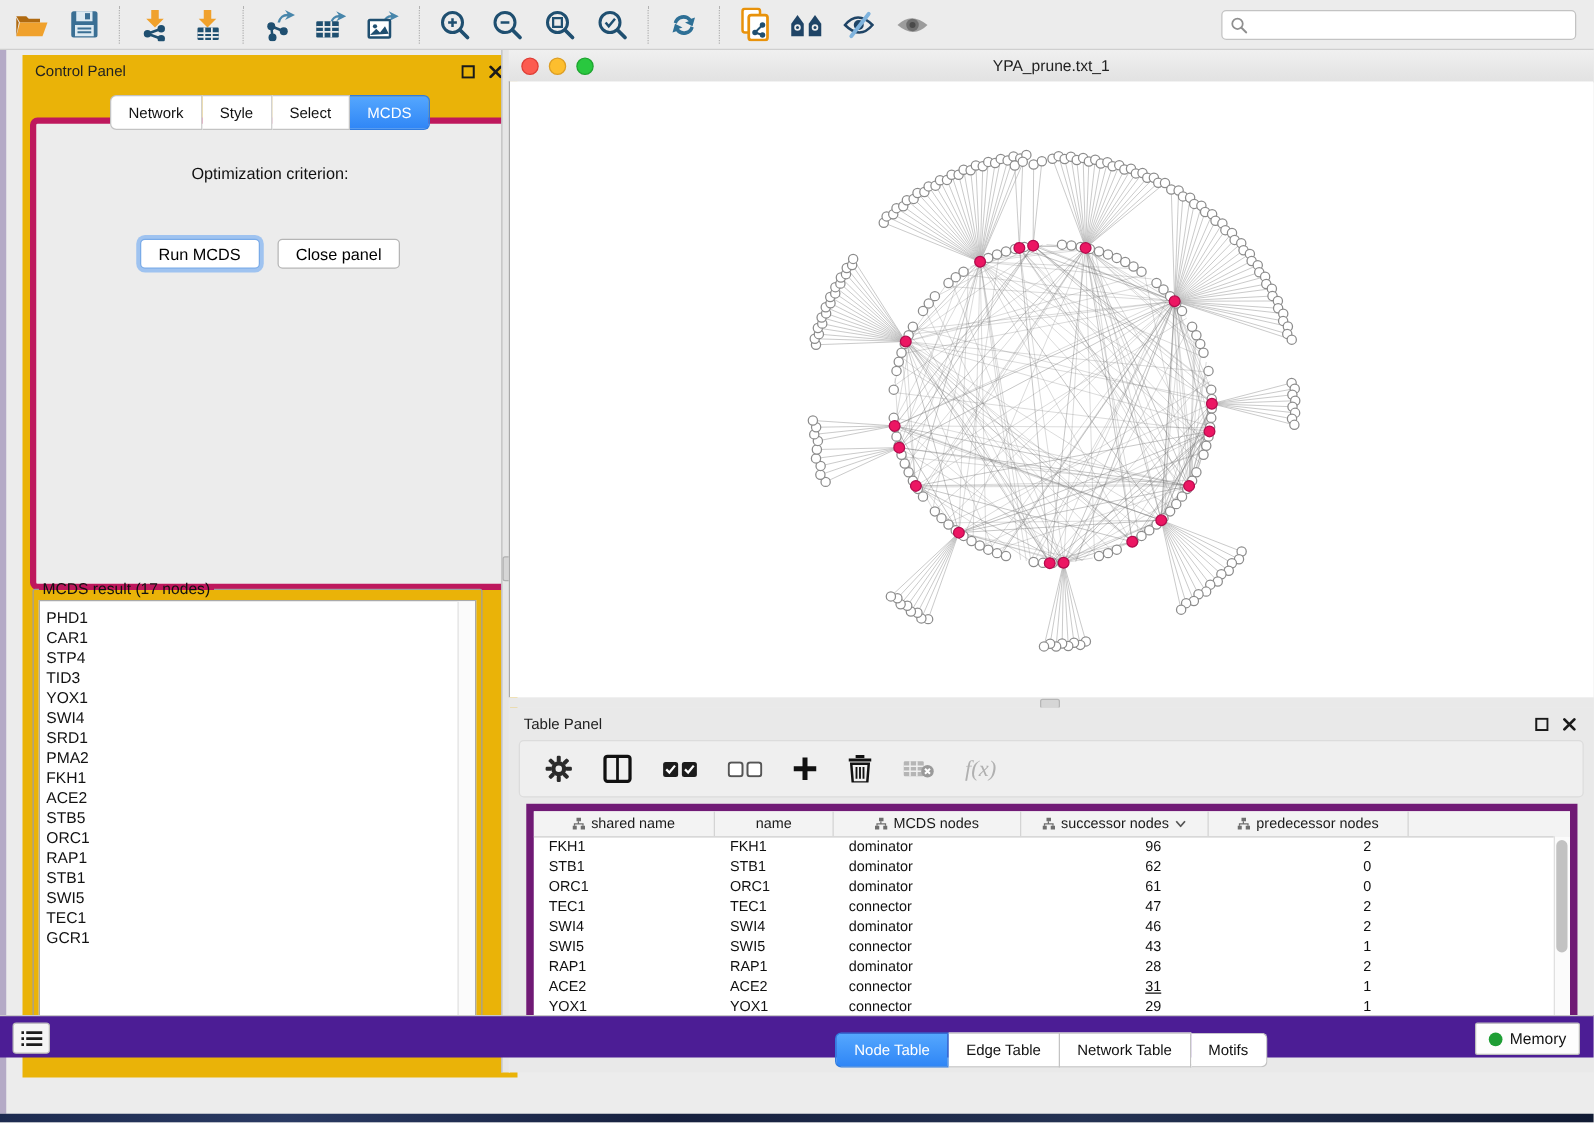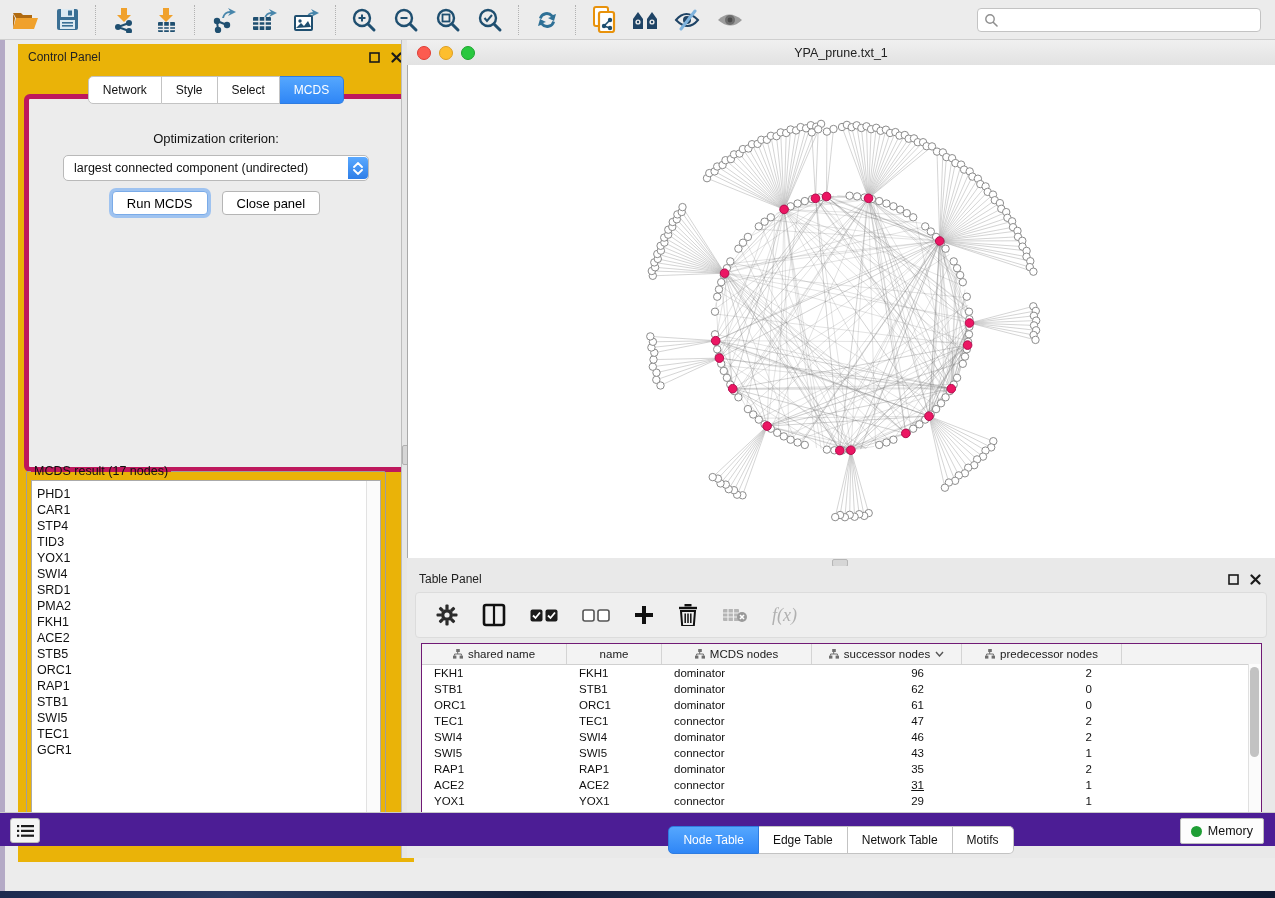--- a/index.html
+++ b/index.html
@@ -67,21 +67,21 @@
   .light.green{background:#29c83f;border:0.5px solid #1da52f;}
   .net-title{position:absolute;left:0;right:0;text-align:center;font-size:12.5px;color:#222;}
   .net-canvas{position:absolute;left:0;top:25px;right:0;bottom:0;background:#fff;border-left:1px solid #a9a9a9;overflow:hidden;}
   .hsplit{position:absolute;left:407px;top:558px;width:868px;height:8px;background:#e9e9e9;}
   
   .table-panel{position:absolute;left:407px;top:566px;width:868px;height:292px;background:#e9e9e9;}
   .tp-toolbar{position:absolute;left:8px;right:8px;top:26px;height:46px;background:#efefef;
     border:1px solid #dcdcdc;border-radius:4px;display:flex;align-items:center;gap:24px;padding-left:20px;box-sizing:border-box;}
   .tp-icon{display:flex;align-items:center;justify-content:center;cursor:pointer;height:30px;}
   .fx-label{font-family:"Liberation Serif","DejaVu Serif",serif;font-style:italic;font-size:18px;color:#b0b0b0;cursor:default;}
-  .data-table{position:absolute;left:14px;right:13px;top:77px;bottom:32px;background:#fff;border:1px solid #701a75;overflow:hidden;}
+  .data-table{position:absolute;left:14px;right:13px;top:77px;bottom:32px;background:#fff;border:6px solid #701a75;overflow:hidden;}
   .thead{display:flex;height:20px;background:#f3f3f3;border-bottom:1px solid #d0d0d0;}
   .th{display:flex;align-items:center;justify-content:center;gap:5px;border-right:1px solid #d4d4d4;
     font-size:11.5px;color:#1a1a1a;box-sizing:border-box;cursor:pointer;overflow:hidden;white-space:nowrap;}
   .th.filler{border-right:none;cursor:default;}
   .trow{display:flex;height:16px;align-items:center;}
   .td{font-size:11.5px;box-sizing:border-box;padding-left:12px;white-space:nowrap;overflow:hidden;}
   .td.num{text-align:right;padding-left:0;}
   .tbl-scroll{position:absolute;top:20px;right:0;bottom:0;width:12px;background:#fbfbfb;border-left:1px solid #e0e0e0;}
   .tbl-thumb{position:absolute;left:1px;top:3px;width:9px;height:90px;background:#c2c2c2;border-radius:5px;cursor:pointer;}
   .tp-tabs{position:absolute;left:0;right:0;bottom:4px;display:flex;justify-content:center;}
@@ -281,31 +281,20 @@
 
   <div class="seg-tabs" id="cp-tabs" style="margin-top:6px;">
       <div class="seg">Network</div>
       <div class="seg">Style</div>
       <div class="seg">Select</div>
       <div class="seg active">MCDS</div>
     </div>
 
   <div class="mcds-box">
     <div class="opt-label">Optimization criterion:</div>
-    <div class="dropdown">
-      <span class="dd-text">largest connected component (undirected)</span>
-      <span class="dd-btn">
-        <svg width="10" height="6" viewBox="0 0 10 6">
-            <path d="M1 5 L5 1 L9 5" fill="none" stroke="#fff" stroke-width="1.8" stroke-linecap="round"></path>
-          </svg>
-        <svg width="10" height="6" viewBox="0 0 10 6">
-            <path d="M1 1 L5 5 L9 1" fill="none" stroke="#fff" stroke-width="1.8" stroke-linecap="round"></path>
-          </svg>
-      </span>
-    </div>
     <div class="btn-row">
       <button class="push-btn focused">Run MCDS</button>
       <button class="push-btn">Close panel</button>
     </div>
   </div>
 
   <fieldset class="result-fs">
     <legend>MCDS result (17 nodes)</legend>
     <div class="result-list">
       <div id="result-items" style="padding-top:5px;">
@@ -1143,21 +1132,21 @@
           <div class="td" style="width: 145px;">SWI5</div>
           <div class="td" style="width: 95px;">SWI5</div>
           <div class="td" style="width: 150px;">connector</div>
           <div class="td num" style="width: 150px; padding-right: 38px;">43</div>
           <div class="td num" style="width: 160px; padding-right: 30px;">1</div>
         </div>
         <div class="trow">
           <div class="td" style="width: 145px;">RAP1</div>
           <div class="td" style="width: 95px;">RAP1</div>
           <div class="td" style="width: 150px;">dominator</div>
-          <div class="td num" style="width: 150px; padding-right: 38px;">35</div>
+          <div class="td num" style="width: 150px; padding-right: 38px;">28</div>
           <div class="td num" style="width: 160px; padding-right: 30px;">2</div>
         </div>
         <div class="trow">
           <div class="td" style="width: 145px;">ACE2</div>
           <div class="td" style="width: 95px;">ACE2</div>
           <div class="td" style="width: 150px;">connector</div>
           <div class="td num" style="width: 150px; padding-right: 38px; text-decoration: underline;">31</div>
           <div class="td num" style="width: 160px; padding-right: 30px;">1</div>
         </div>
         <div class="trow">

